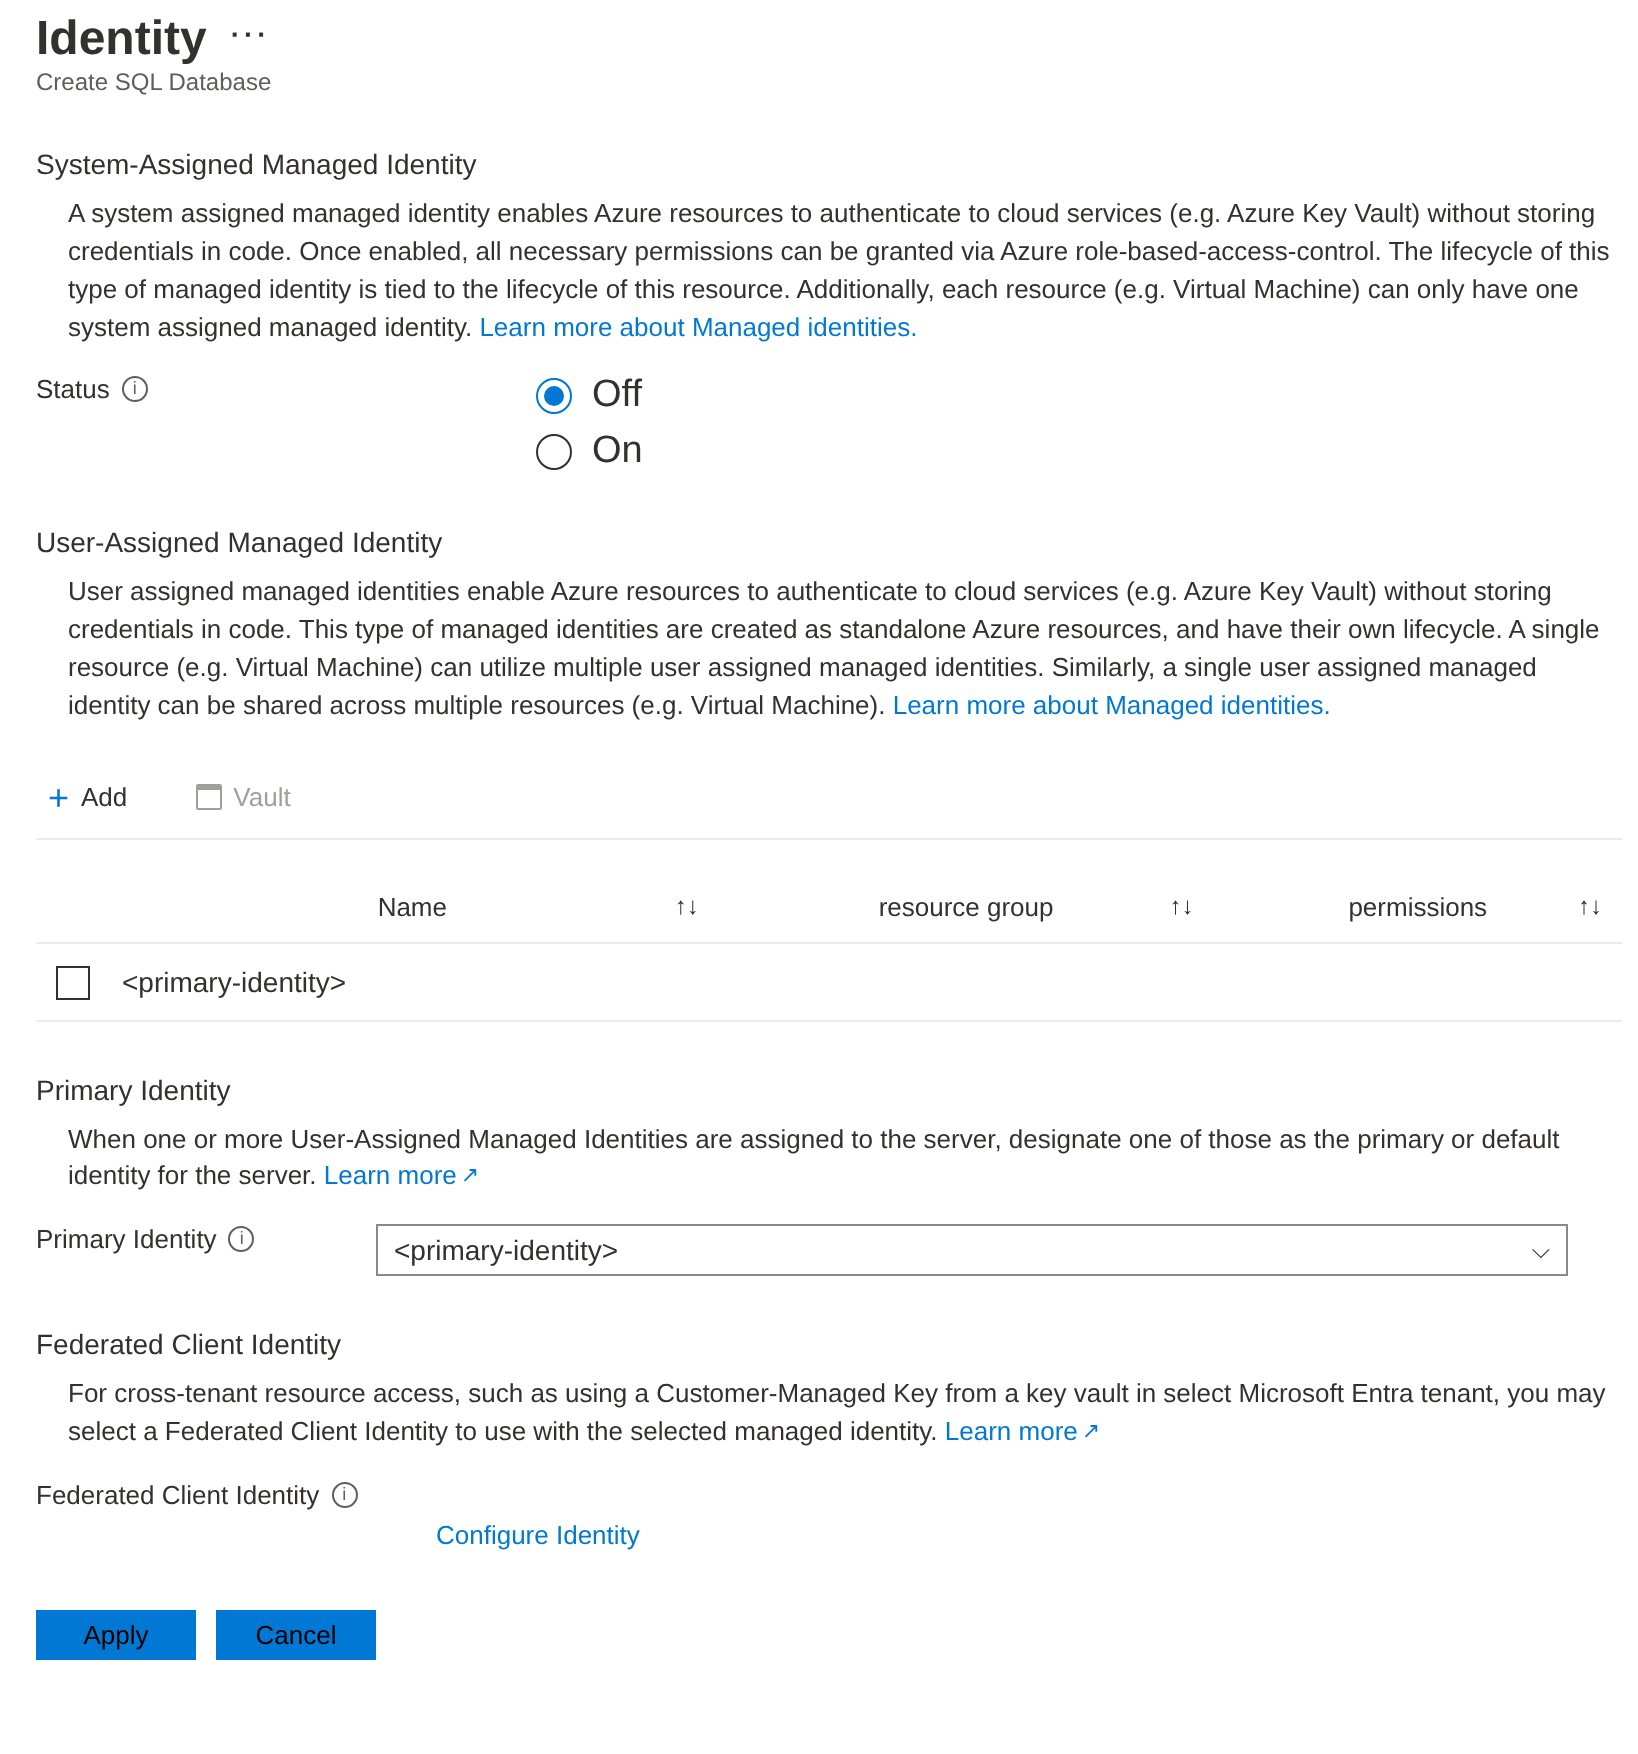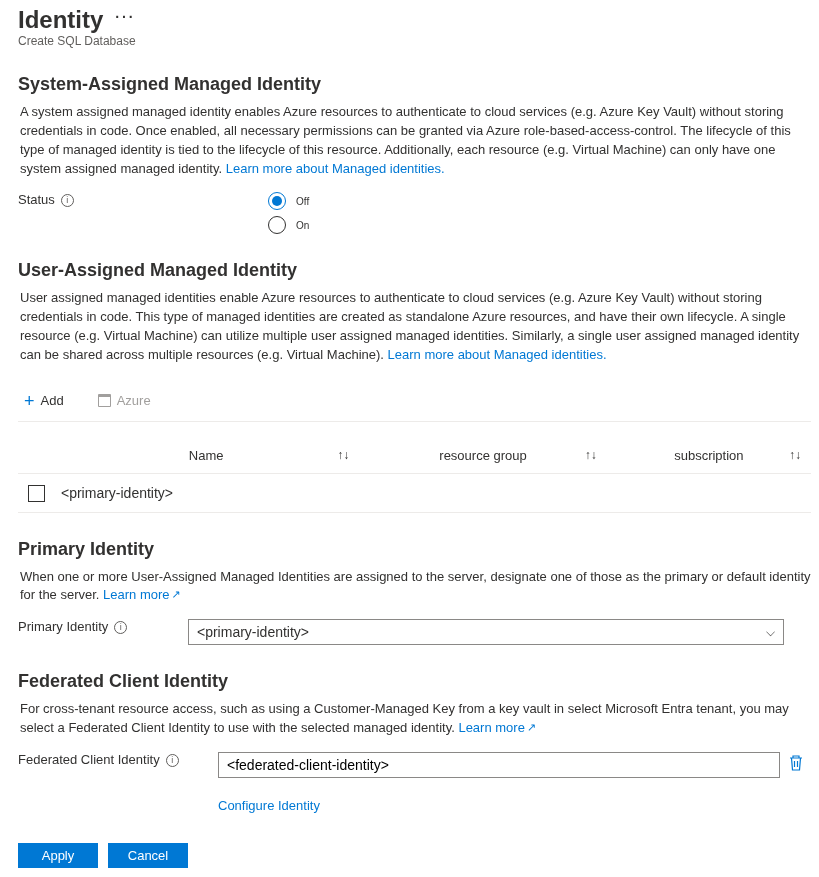--- a/index.html
+++ b/index.html
@@ -18,29 +18,29 @@
     color:var(--text);
     background:#fff;
     width:819px;
     padding:0 8px 20px 18px;
   }
   a{color:var(--link);text-decoration:none;}
 
   h1{font-size:24px;font-weight:600;margin:6px 0 0 0;display:flex;align-items:center;gap:12px;}
   .subtitle{font-size:12px;color:var(--text-secondary);margin-top:0;}
 
-  h2{font-size:18px;font-weight:700;margin:26px 0 8px 0;}
-  .desc{font-size:13px;line-height:1.45;margin:6px 0 14px 2px;color:var(--text);}
+  h2{font-size:14px;font-weight:400;margin:26px 0 8px 0;}
+  .desc{font-size:13px;line-height:1.45;margin:6px 0 14px 16px;color:var(--text);}
 
   .field-row{display:flex;align-items:flex-start;margin:10px 0;}
-  .field-label{width:250px;font-size:13px;display:flex;align-items:flex-end;gap:6px;}
+  .field-label{width:250px;font-size:13px;display:flex;align-items:center;gap:6px;}
   .info-icon{display:inline-flex;width:13px;height:13px;border:1px solid var(--text-secondary);border-radius:50%;font-size:9px;line-height:11px;justify-content:center;color:var(--text-secondary);user-select:none;}
 
   .radio-group{display:flex;flex-direction:column;gap:6px;padding-top:0;}
-  .radio-option{display:flex;align-items:center;gap:10px;font-size:10px;cursor:pointer;}
+  .radio-option{display:flex;align-items:center;gap:10px;font-size:19px;cursor:pointer;}
   .radio{width:18px;height:18px;border:1px solid var(--text);border-radius:50%;display:inline-flex;align-items:center;justify-content:center;}
   .radio.checked{border-color:var(--link);}
   .radio.checked::after{content:"";width:10px;height:10px;border-radius:50%;background:var(--link);}
 
   .toolbar{display:flex;gap:22px;padding:12px 0 10px 0;align-items:center;border-bottom:1px solid var(--border-light);}
   .tool-btn{display:flex;align-items:center;gap:6px;background:none;border:none;font-size:13px;cursor:pointer;color:var(--text);}
   .tool-btn.disabled{color:var(--disabled);cursor:default;}
   .plus-icon{color:var(--link);font-weight:300;font-size:18px;line-height:1;}
   .trash-icon{display:inline-block;width:13px;height:13px;border:1px solid currentColor;border-top:3px solid currentColor;border-radius:1px;position:relative;}
 
@@ -55,21 +55,21 @@
   .select-box .chev{font-size:12px;}
 
   .text-input{border:1px solid var(--border);height:26px;padding:0 8px;font-size:14px;width:562px;background:#fff;font-family:inherit;}
   .input-row{display:flex;align-items:center;gap:8px;}
   .delete-icon svg{width:16px;height:18px;}
   .config-link{display:inline-block;margin-top:20px;}
 
   .ext-link-icon{font-size:11px;margin-left:2px;position:relative;top:-1px;}
 
   .buttons{display:flex;gap:10px;margin-top:30px;}
-  .btn{min-width:80px;height:25px;background:var(--link);color:#ffffff;border:none;font-size:13px;cursor:pointer;display:inline-flex;align-items:center;justify-content:center;}
+  .btn{min-width:80px;height:25px;background:var(--link);color:#000000;border:none;font-size:13px;cursor:pointer;display:inline-flex;align-items:center;justify-content:center;}
 
   .ellipsis{font-size:14px;color:var(--text);letter-spacing:2px;position:relative;top:-3px;}
 </style>
 </head>
 <body>
 
 <h1>
   <span>Identity</span>
   <span class="ellipsis">···</span>
 </h1>
@@ -102,38 +102,38 @@
   <span>User assigned managed identities enable Azure resources to authenticate to cloud services (e.g. Azure Key Vault) without storing credentials in code. This type of managed identities are created as standalone Azure resources, and have their own lifecycle. A single resource (e.g. Virtual Machine) can utilize multiple user assigned managed identities. Similarly, a single user assigned managed identity can be shared across multiple resources (e.g. Virtual Machine). </span><a href="#">Learn more about Managed identities.</a>
 </p>
 
 <div class="toolbar">
   <button class="tool-btn">
     <span class="plus-icon">+</span>
     <span>Add</span>
   </button>
   <button class="tool-btn disabled">
     <span class="trash-icon"></span>
-    <span>Azure</span>
+    <span>Vault</span>
   </button>
 </div>
 
 <table>
   <thead>
     <tr>
       <th class="checkbox-cell"></th>
       <th>
         <span>Name</span>
         <span class="sort-icon">↑↓</span>
       </th>
       <th>
         <span>resource group</span>
         <span class="sort-icon">↑↓</span>
       </th>
       <th>
-        <span>subscription</span>
+        <span>permissions</span>
         <span class="sort-icon">↑↓</span>
       </th>
     </tr>
   </thead>
   <tbody>
     <tr>
       <td class="checkbox-cell"><span class="checkbox"></span></td>
       <td>&lt;primary-identity&gt;</td>
       <td></td>
         <td></td>
@@ -161,28 +161,20 @@
 <p class="desc">
   <span>For cross-tenant resource access, such as using a Customer-Managed Key from a key vault in select Microsoft Entra tenant, you may select a Federated Client Identity to use with the selected managed identity. </span><a href="#"><span>Learn more</span><span class="ext-link-icon">↗</span></a>
 </p>
 
 <div class="field-row">
   <div class="field-label" style="width:200px">
     <span>Federated Client Identity</span>
     <span class="info-icon">i</span>
   </div>
   <div>
-    <div class="input-row">
-      <input class="text-input" value="&lt;federated-client-identity&gt;" style="">
-      <span class="delete-icon">
-        <svg viewBox="0 0 16 18">
-            <path fill="none" stroke="#0078d4" stroke-width="1.2" d="M2 4h12M5 4V2h6v2M3.5 4l1 12h7l1-12M6.5 7v6M9.5 7v6"></path>
-          </svg>
-      </span>
-    </div>
     <a href="#" class="config-link">Configure Identity</a>
   </div>
 </div>
 
 <div class="buttons">
   <button class="btn">Apply</button>
   <button class="btn">Cancel</button>
 </div>
 
 </body></html>

